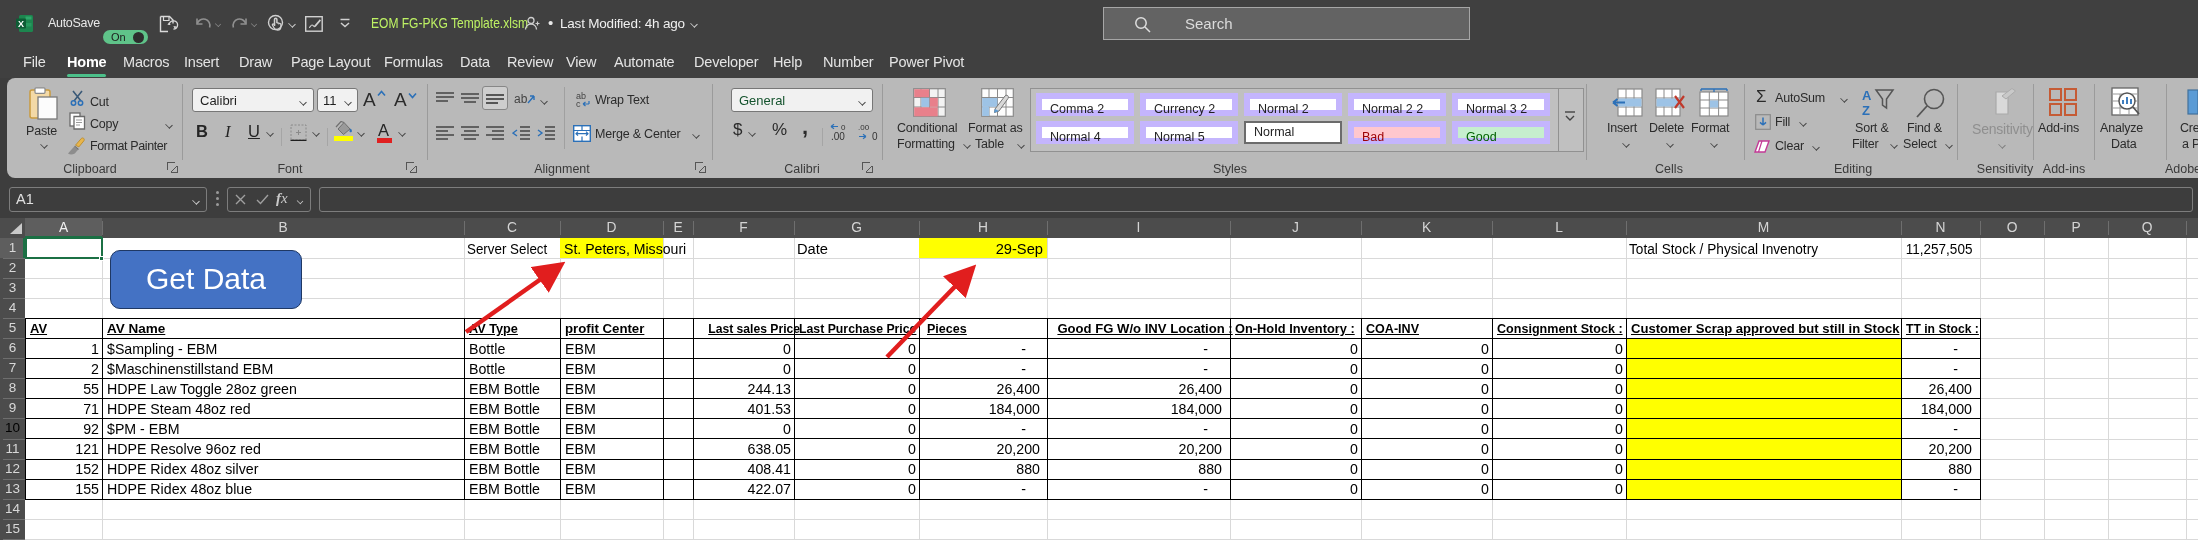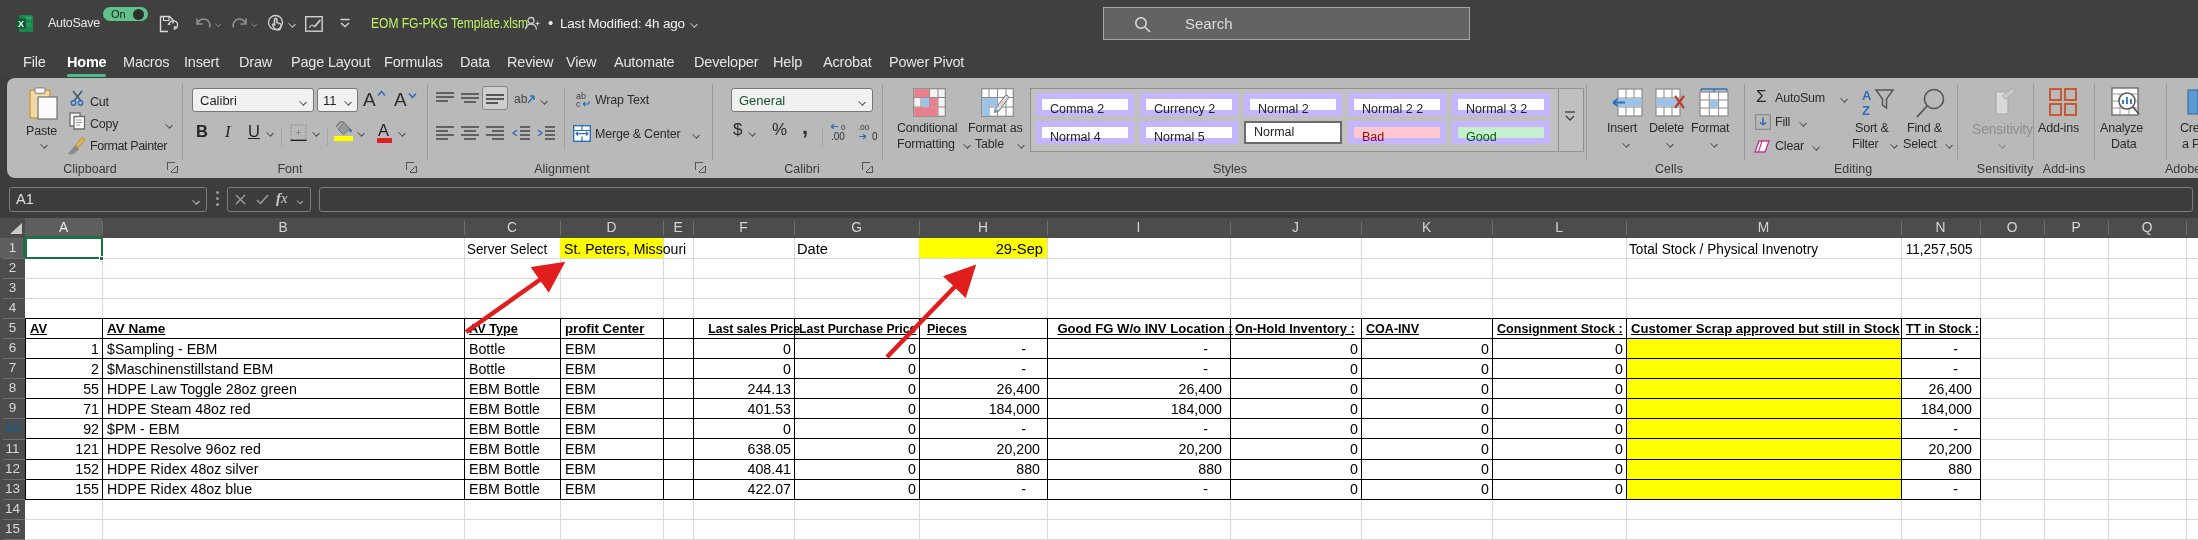--- a/index.html
+++ b/index.html
@@ -30,21 +30,21 @@
 
   <svg class="abs" style="left:16px;top:15px" width="17" height="17" viewBox="0 0 17 17">
     <rect x="3" y="0" width="14" height="17" rx="1.5" fill="#1d864f"></rect>
     <rect x="9.5" y="1.5" width="6" height="3" fill="#2fa86a"></rect>
     <rect x="9.5" y="8" width="6" height="3.5" fill="#27995e"></rect>
     <rect x="0" y="3.5" width="10" height="10" rx="1" fill="#0e5c35"></rect>
     <text x="5" y="11.5" font-size="9" font-weight="bold" fill="#fff" text-anchor="middle" font-family="Liberation Sans">X</text>
   </svg>
   <div class="abs" style="left:48px;top:16px;font-size:12.5px;letter-spacing:-0.3px;color:#e8e8e8">AutoSave</div>
 
-  <div class="abs" style="left:103px;top:7px;width:45px;height:14px;border-radius:7px;background:#5fc389">
+  <div class="abs" style="left:103px;top:30px;width:45px;height:14px;border-radius:7px;background:#5fc389">
     <div class="abs" style="left:8px;top:0px;font-size:11px;line-height:14px;color:#1c1c1c">On</div>
     <div class="abs" style="left:30px;top:1.5px;width:11px;height:11px;border-radius:50%;background:#2d2d2d"></div>
   </div>
 
   <svg class="abs" style="left:159px;top:15px" width="20" height="18" viewBox="0 0 20 18">
     <path d="M1.5 1.5 H10.5 L14 5 V8.5 M9 16.5 H1.5 V1.5" fill="none" stroke="#d9d9d9" stroke-width="1.4"></path>
     <path d="M4.5 1.5 V5.5 H10 V1.5" fill="none" stroke="#d9d9d9" stroke-width="1.2"></path>
     <path d="M10.2 14.5 a4.2 4.2 0 1 1 4.2 4.2" fill="none" stroke="#d9d9d9" stroke-width="1.3" transform="translate(0,-4.5)"></path>
     <path d="M10.2 7.2 l-1.8 2.6 l3.2 0.3 Z" fill="#d9d9d9"></path>
     <path d="M14.4 14.2 l3.2 0.3 l-1.8 2.6 Z" fill="#d9d9d9" transform="translate(0,-3.1)"></path>
@@ -107,21 +107,21 @@
   <div class="abs" style="left:184px;top:7px">Insert</div>
   <div class="abs" style="left:239px;top:7px">Draw</div>
   <div class="abs" style="left:291px;top:7px">Page Layout</div>
   <div class="abs" style="left:384px;top:7px">Formulas</div>
   <div class="abs" style="left:460px;top:7px">Data</div>
   <div class="abs" style="left:507px;top:7px">Review</div>
   <div class="abs" style="left:566px;top:7px">View</div>
   <div class="abs" style="left:614px;top:7px">Automate</div>
   <div class="abs" style="left:694px;top:7px">Developer</div>
   <div class="abs" style="left:773px;top:7px">Help</div>
-  <div class="abs" style="left:823px;top:7px">Acrobat</div>
+  <div class="abs" style="left:823px;top:7px">Number</div>
   <div class="abs" style="left:889px;top:7px">Power Pivot</div>
 </div>
 
 <div class="abs" style="left:0;top:78px;width:2198px;height:100px;background:#3d3d3d"></div>
 <div class="abs" id="ribbon" style="left:7px;top:78px;width:2191px;height:100px;background:#b9b9b9;border-radius:8px 0 0 8px"></div>
 <div id="ribcontent">
 
   <svg class="abs" style="left:29px;top:87px" width="30" height="33" viewBox="0 0 30 33">
     <rect x="1" y="3" width="20" height="28" rx="2" fill="#f3d9a6" stroke="#c99b3f" stroke-width="1.5"></rect>
     <rect x="6" y="0.8" width="10" height="5.5" rx="1" fill="#fff" stroke="#8a8a8a" stroke-width="1.2"></rect>
@@ -483,21 +483,21 @@
   <div class="abs" style="left:0;top:80.4px;width:25px;height:20.1px;text-align:center;font-size:13.5px;color:#d8d8d8;line-height:20px">5</div>
   <div class="abs" style="left:3px;top:100.5px;width:22px;height:1px;background:#6e6e6e"></div>
   <div class="abs" style="left:0;top:100.5px;width:25px;height:20.1px;text-align:center;font-size:13.5px;color:#d8d8d8;line-height:20px">6</div>
   <div class="abs" style="left:3px;top:120.6px;width:22px;height:1px;background:#6e6e6e"></div>
   <div class="abs" style="left:0;top:120.6px;width:25px;height:20.1px;text-align:center;font-size:13.5px;color:#d8d8d8;line-height:20px">7</div>
   <div class="abs" style="left:3px;top:140.7px;width:22px;height:1px;background:#6e6e6e"></div>
   <div class="abs" style="left:0;top:140.7px;width:25px;height:20.1px;text-align:center;font-size:13.5px;color:#d8d8d8;line-height:20px">8</div>
   <div class="abs" style="left:3px;top:160.8px;width:22px;height:1px;background:#6e6e6e"></div>
   <div class="abs" style="left:0;top:160.8px;width:25px;height:20.1px;text-align:center;font-size:13.5px;color:#d8d8d8;line-height:20px">9</div>
   <div class="abs" style="left:3px;top:180.9px;width:22px;height:1px;background:#6e6e6e"></div>
-  <div class="abs" style="left:0;top:180.9px;width:25px;height:20.1px;text-align:center;font-size:13.5px;color:#0369a1;line-height:20px">10</div>
+  <div class="abs" style="left:0;top:180.9px;width:25px;height:20.1px;text-align:center;font-size:13.5px;color:#000000;line-height:20px">10</div>
   <div class="abs" style="left:3px;top:201.0px;width:22px;height:1px;background:#6e6e6e"></div>
   <div class="abs" style="left:0;top:201.0px;width:25px;height:20.1px;text-align:center;font-size:13.5px;color:#d8d8d8;line-height:20px">11</div>
   <div class="abs" style="left:3px;top:221.1px;width:22px;height:1px;background:#6e6e6e"></div>
   <div class="abs" style="left:0;top:221.1px;width:25px;height:20.1px;text-align:center;font-size:13.5px;color:#d8d8d8;line-height:20px">12</div>
   <div class="abs" style="left:3px;top:241.2px;width:22px;height:1px;background:#6e6e6e"></div>
   <div class="abs" style="left:0;top:241.2px;width:25px;height:20.1px;text-align:center;font-size:13.5px;color:#d8d8d8;line-height:20px">13</div>
   <div class="abs" style="left:3px;top:261.3px;width:22px;height:1px;background:#6e6e6e"></div>
   <div class="abs" style="left:0;top:261.3px;width:25px;height:20.1px;text-align:center;font-size:13.5px;color:#d8d8d8;line-height:20px">14</div>
   <div class="abs" style="left:3px;top:281.4px;width:22px;height:1px;background:#6e6e6e"></div>
   <div class="abs" style="left:0;top:281.4px;width:25px;height:20.1px;text-align:center;font-size:13.5px;color:#d8d8d8;line-height:20px">15</div>
@@ -708,20 +708,21 @@
           <td class="num" style="padding-right:22px">-</td>
           <td class="num" style="padding-right:3px">0</td>
           <td class="num" style="padding-right:3px">0</td>
           <td class="num" style="padding-right:3px">0</td>
           <td style="background:#ffff00"></td>
           <td class="num" style="padding-right:22px">-</td>
         </tr>
 </tbody>
     </table>
 
+<div class="abs" style="left:110px;top:249.5px;width:192px;height:59px;background:#4472c4;border:1.5px solid #1f3864;border-radius:10px;color:#fff;font-size:30px;text-align:center;line-height:56px">Get Data</div>
 
 <svg class="abs" style="left:440px;top:250px;pointer-events:none" width="560" height="120" viewBox="0 0 560 120">
   <defs>
         <marker id="ah" markerWidth="7" markerHeight="7" refX="5" refY="3.5" orient="auto">
           <path d="M0 0 L7 3.5 L0 7 Z" fill="#e11e1e"></path>
         </marker>
       </defs>
   <line x1="26" y1="82" x2="118" y2="17" stroke="#e11e1e" stroke-width="4.5" marker-end="url(#ah)"></line>
   <line x1="447" y1="107" x2="530" y2="21" stroke="#e11e1e" stroke-width="4.5" marker-end="url(#ah)"></line>
 </svg>

